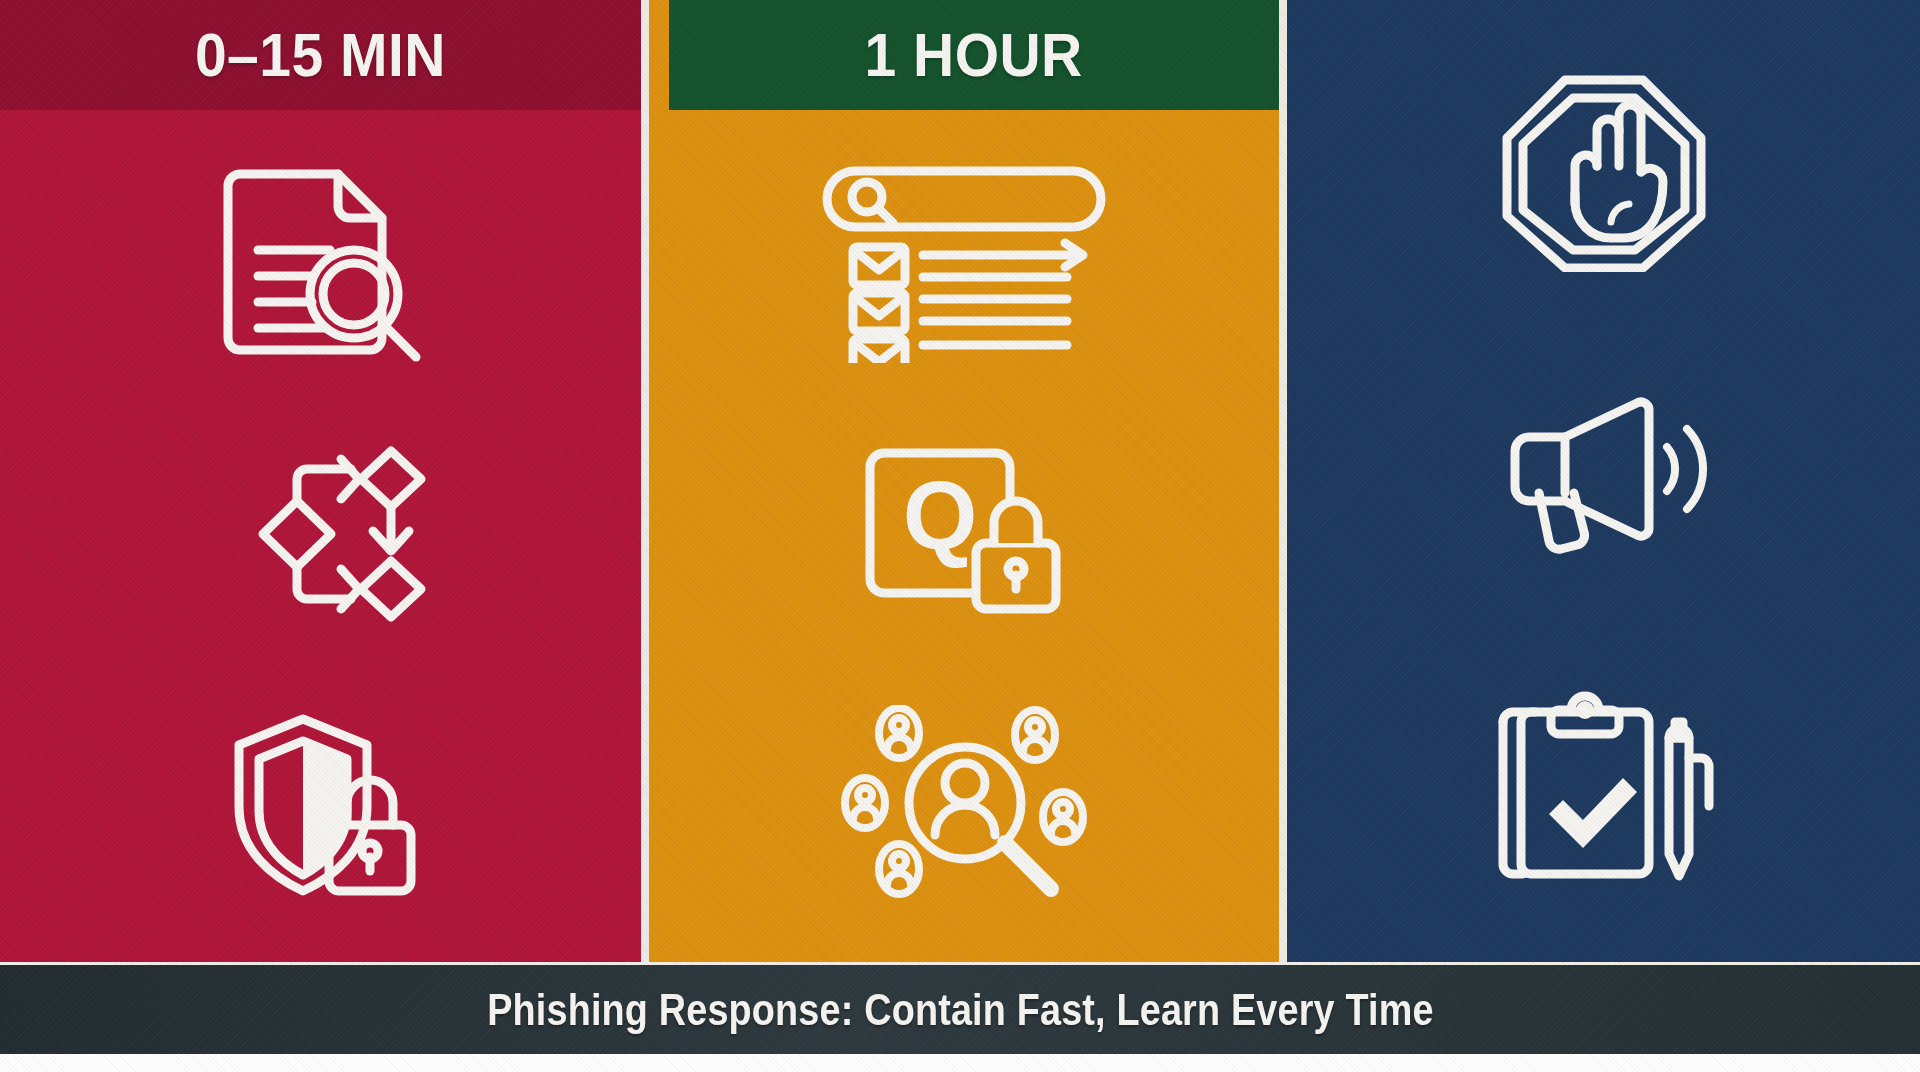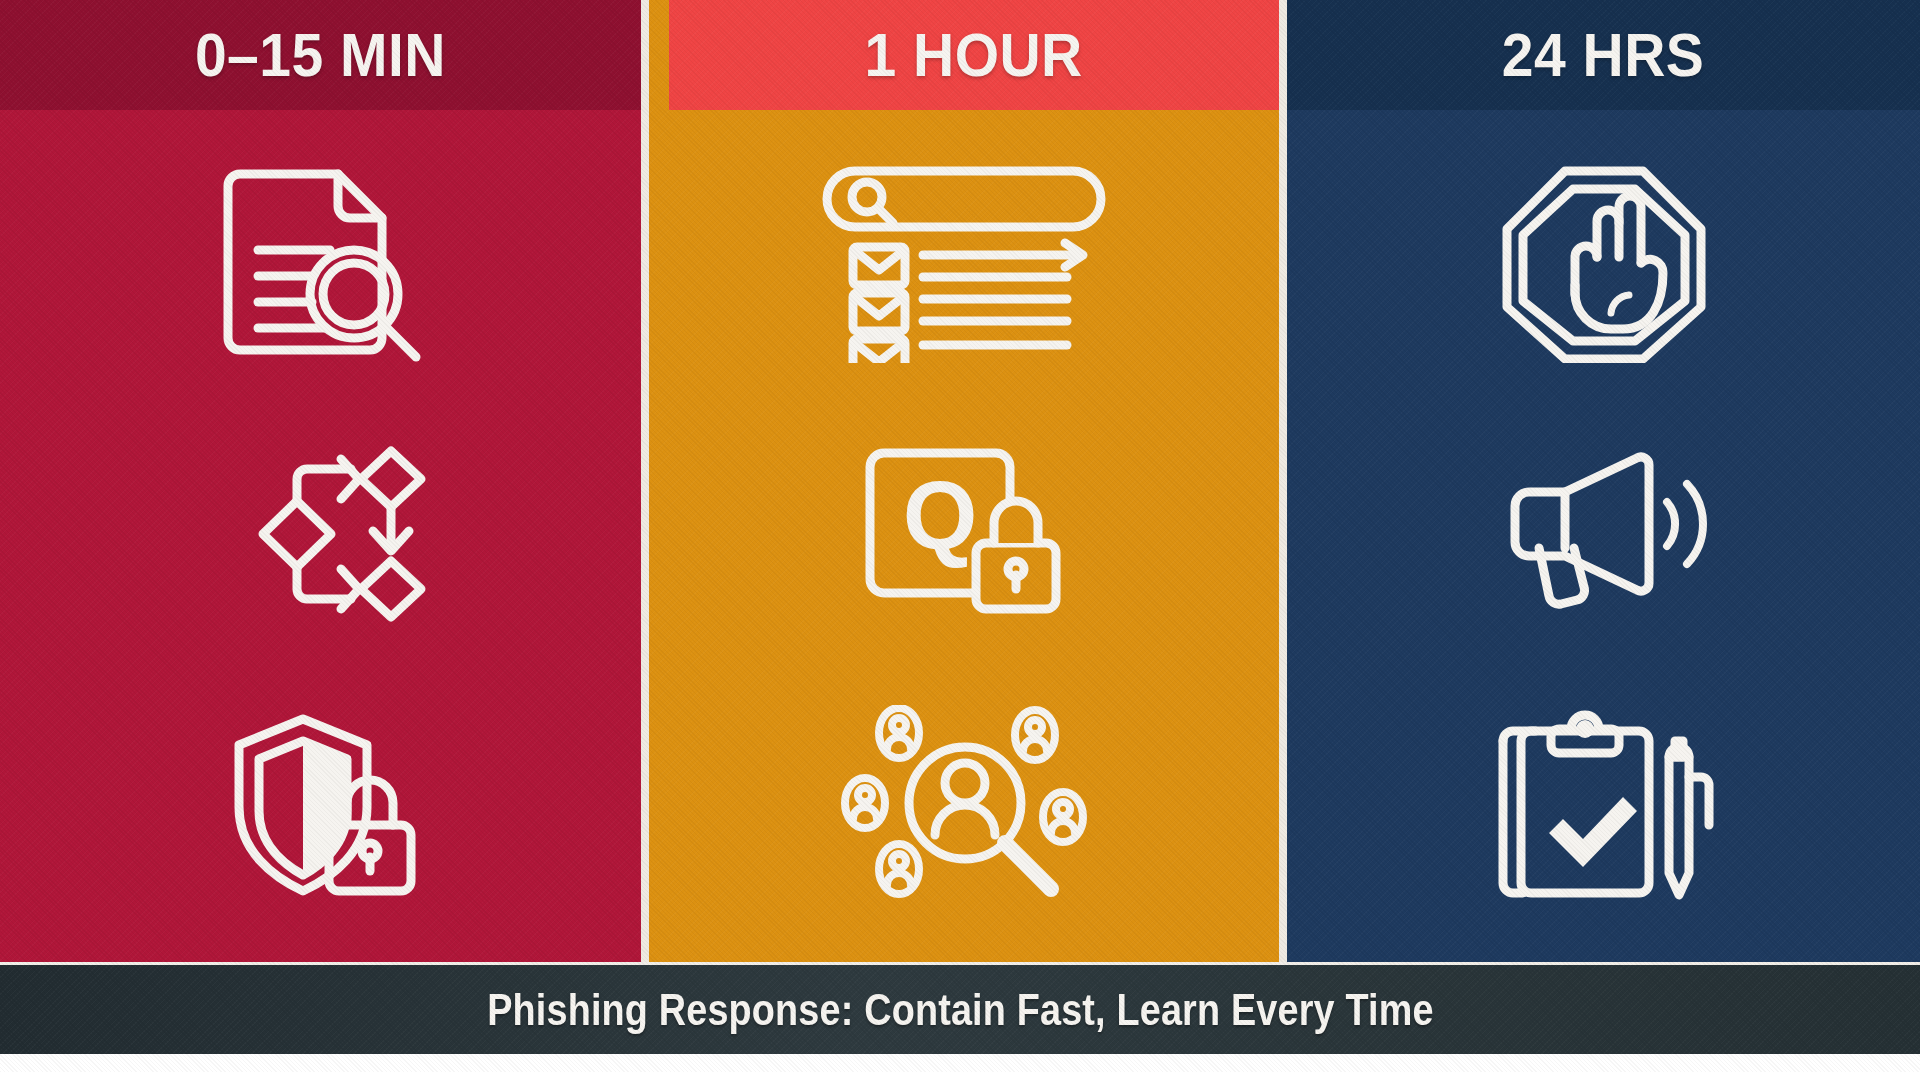--- a/index.html
+++ b/index.html
@@ -40,21 +40,21 @@
 
   
   .col-head {
     height:110px;
     display:flex;
     align-items:center;
     justify-content:center;
     flex:0 0 auto;
   }
   .col-red    .col-head { background:#8e1030; }
-  .col-orange .col-head { background:#ef4444;margin-left:20px; }
+  .col-orange .col-head { background:#14532d;margin-left:20px; }
   .col-navy   .col-head { background:#16304f; }
 
   .col-head-label {
     color:#f6f4f0;
     font-family:"Liberation Sans", sans-serif;
     font-weight:bold;
     font-size:62px;
     letter-spacing:0.5px;
     line-height:1;
     text-shadow:0 2px 4px rgba(0,0,0,0.25);
@@ -263,23 +263,20 @@
             </g>
           </svg>
         </div>
 
       </div>
     </div>
 
     <div class="col col-blue-div"></div>
 
     <div class="col col-navy">
-      <div class="col-head">
-        <span class="col-head-label">24 HRS</span>
-      </div>
       <div class="col-body">
 
         <div class="icon-slot">
           <svg width="210" height="200" viewBox="0 0 210 200">
             <g class="icon-svg">
               <path d="M66 8 L144 8 L202 66 L202 144 L144 196 L66 196 L8 144 L8 66 Z"></path>
               <path d="M74 26 L136 26 L186 72 L186 138 L136 178 L74 178 L24 138 L24 72 Z"></path>
 
               <path d="M76 132 v-38 a11 11 0 0 1 22 0"></path>
               <path d="M98 94 v-36 a11 11 0 0 1 22 0 v36"></path>

